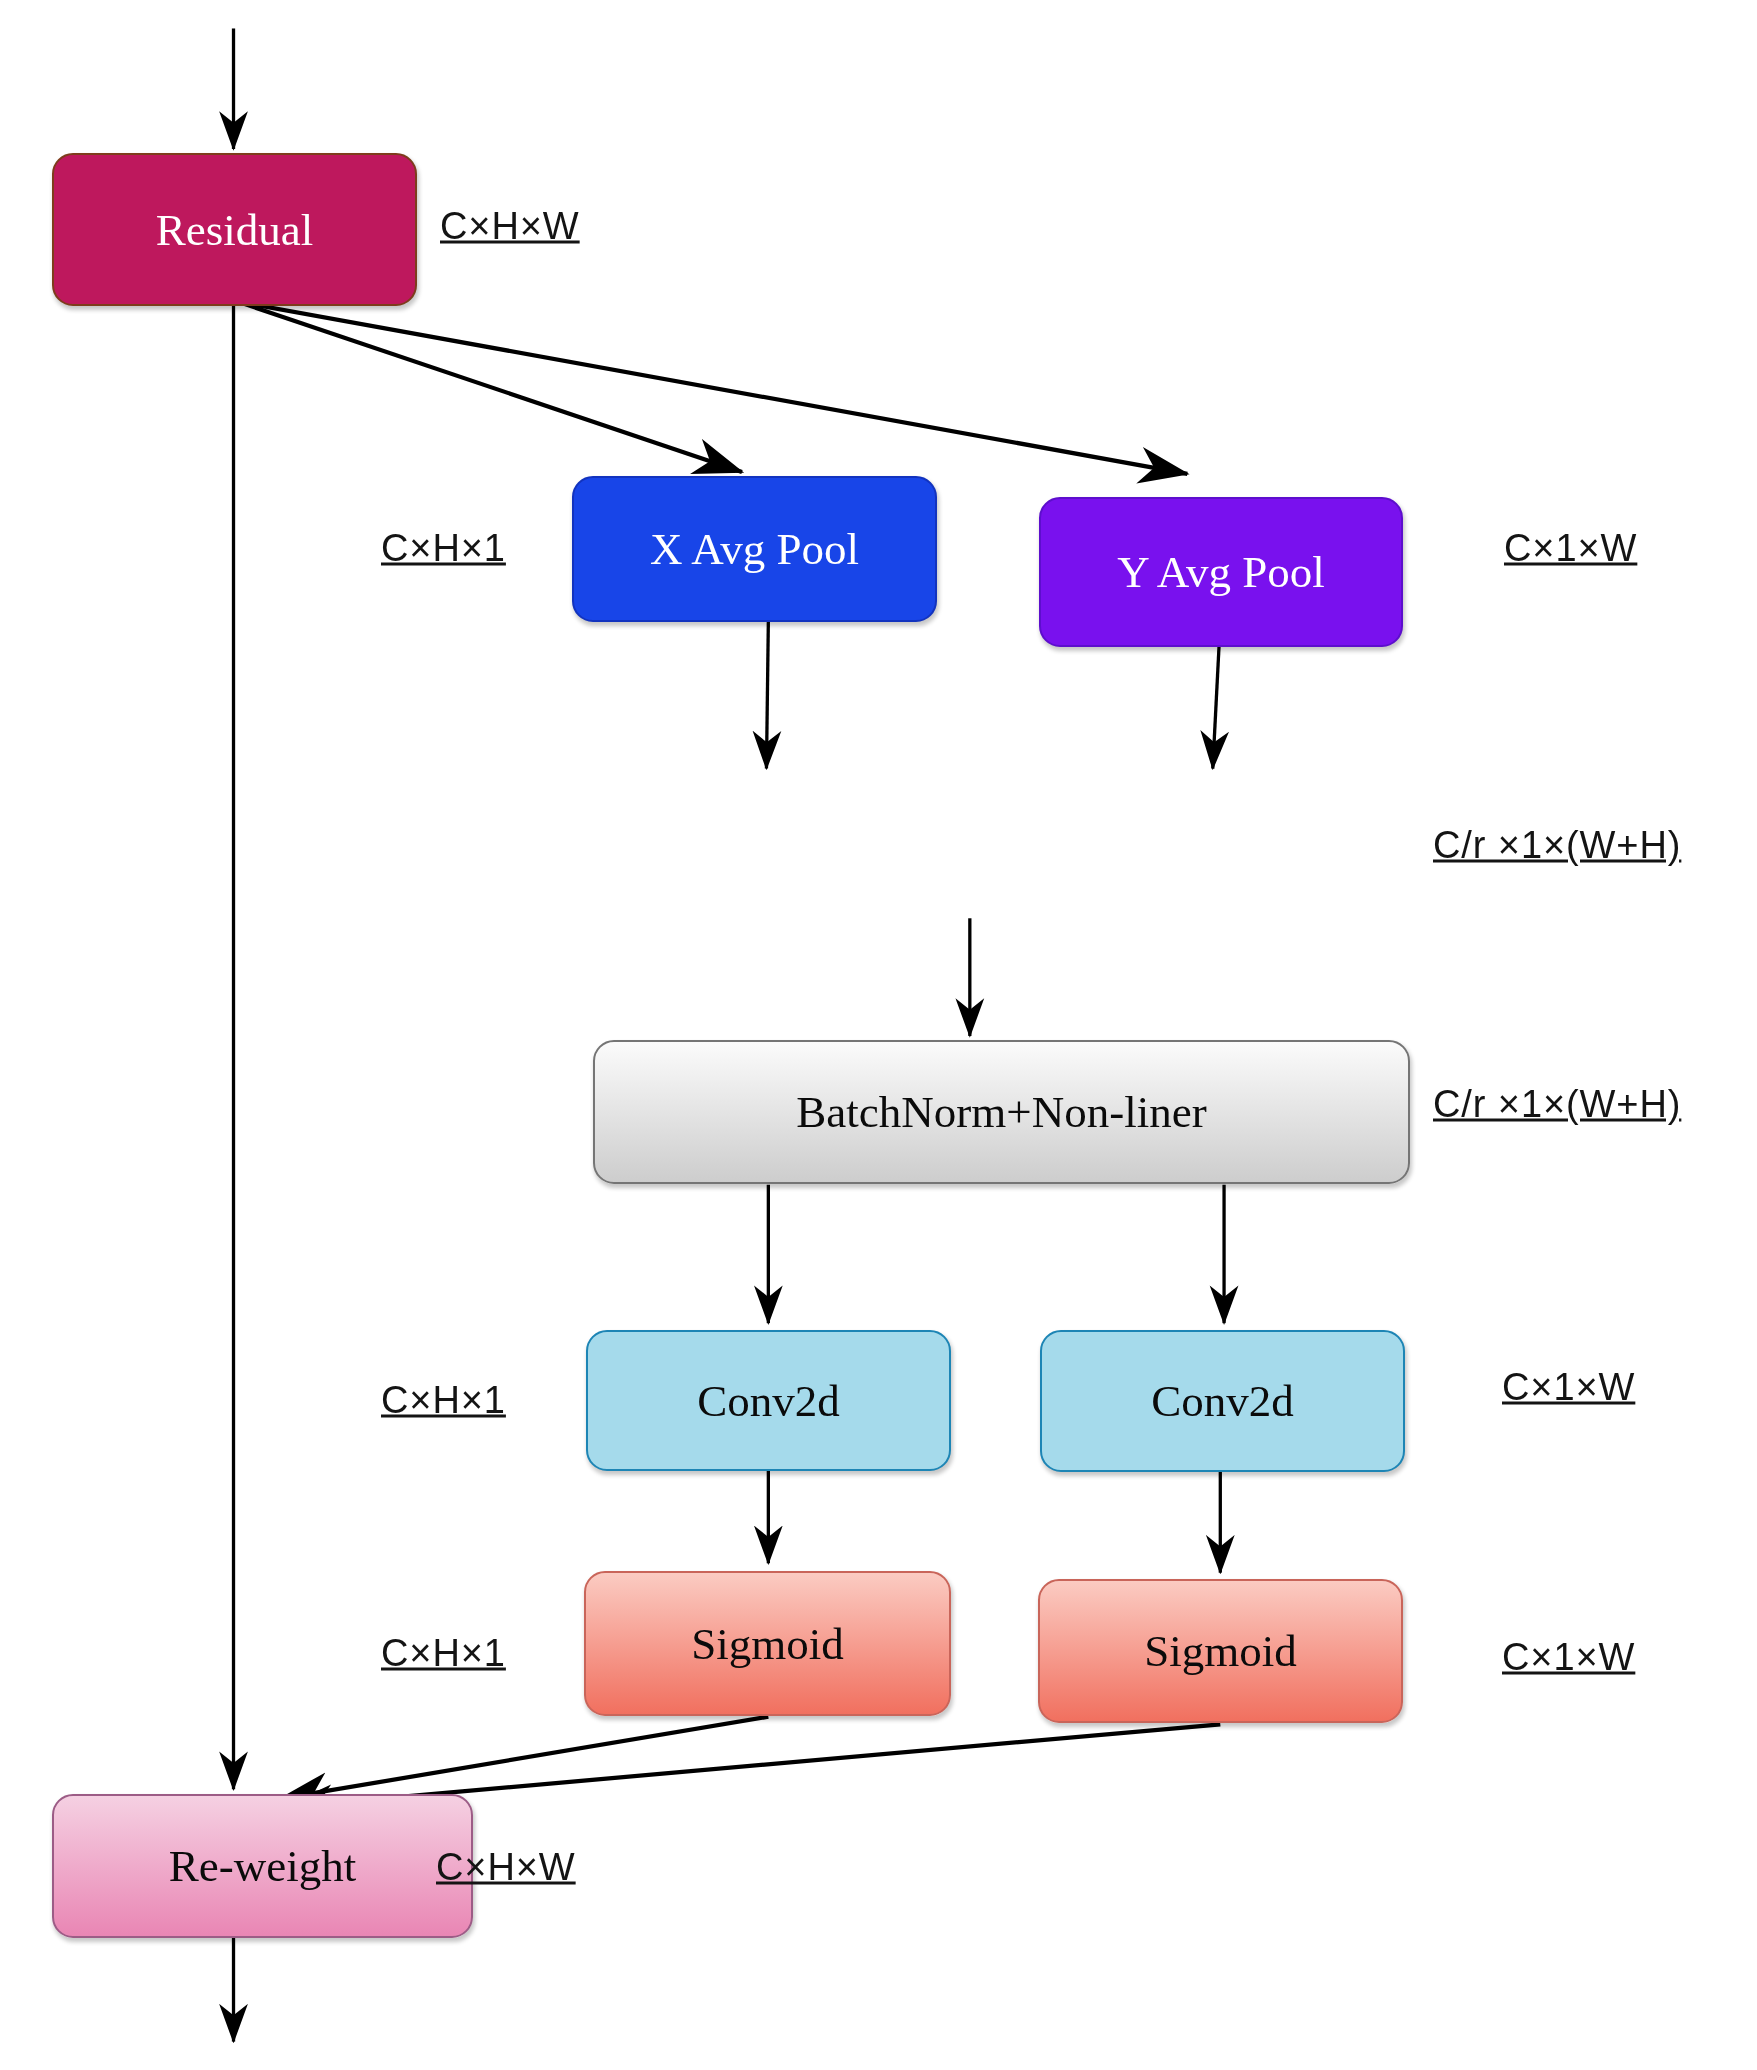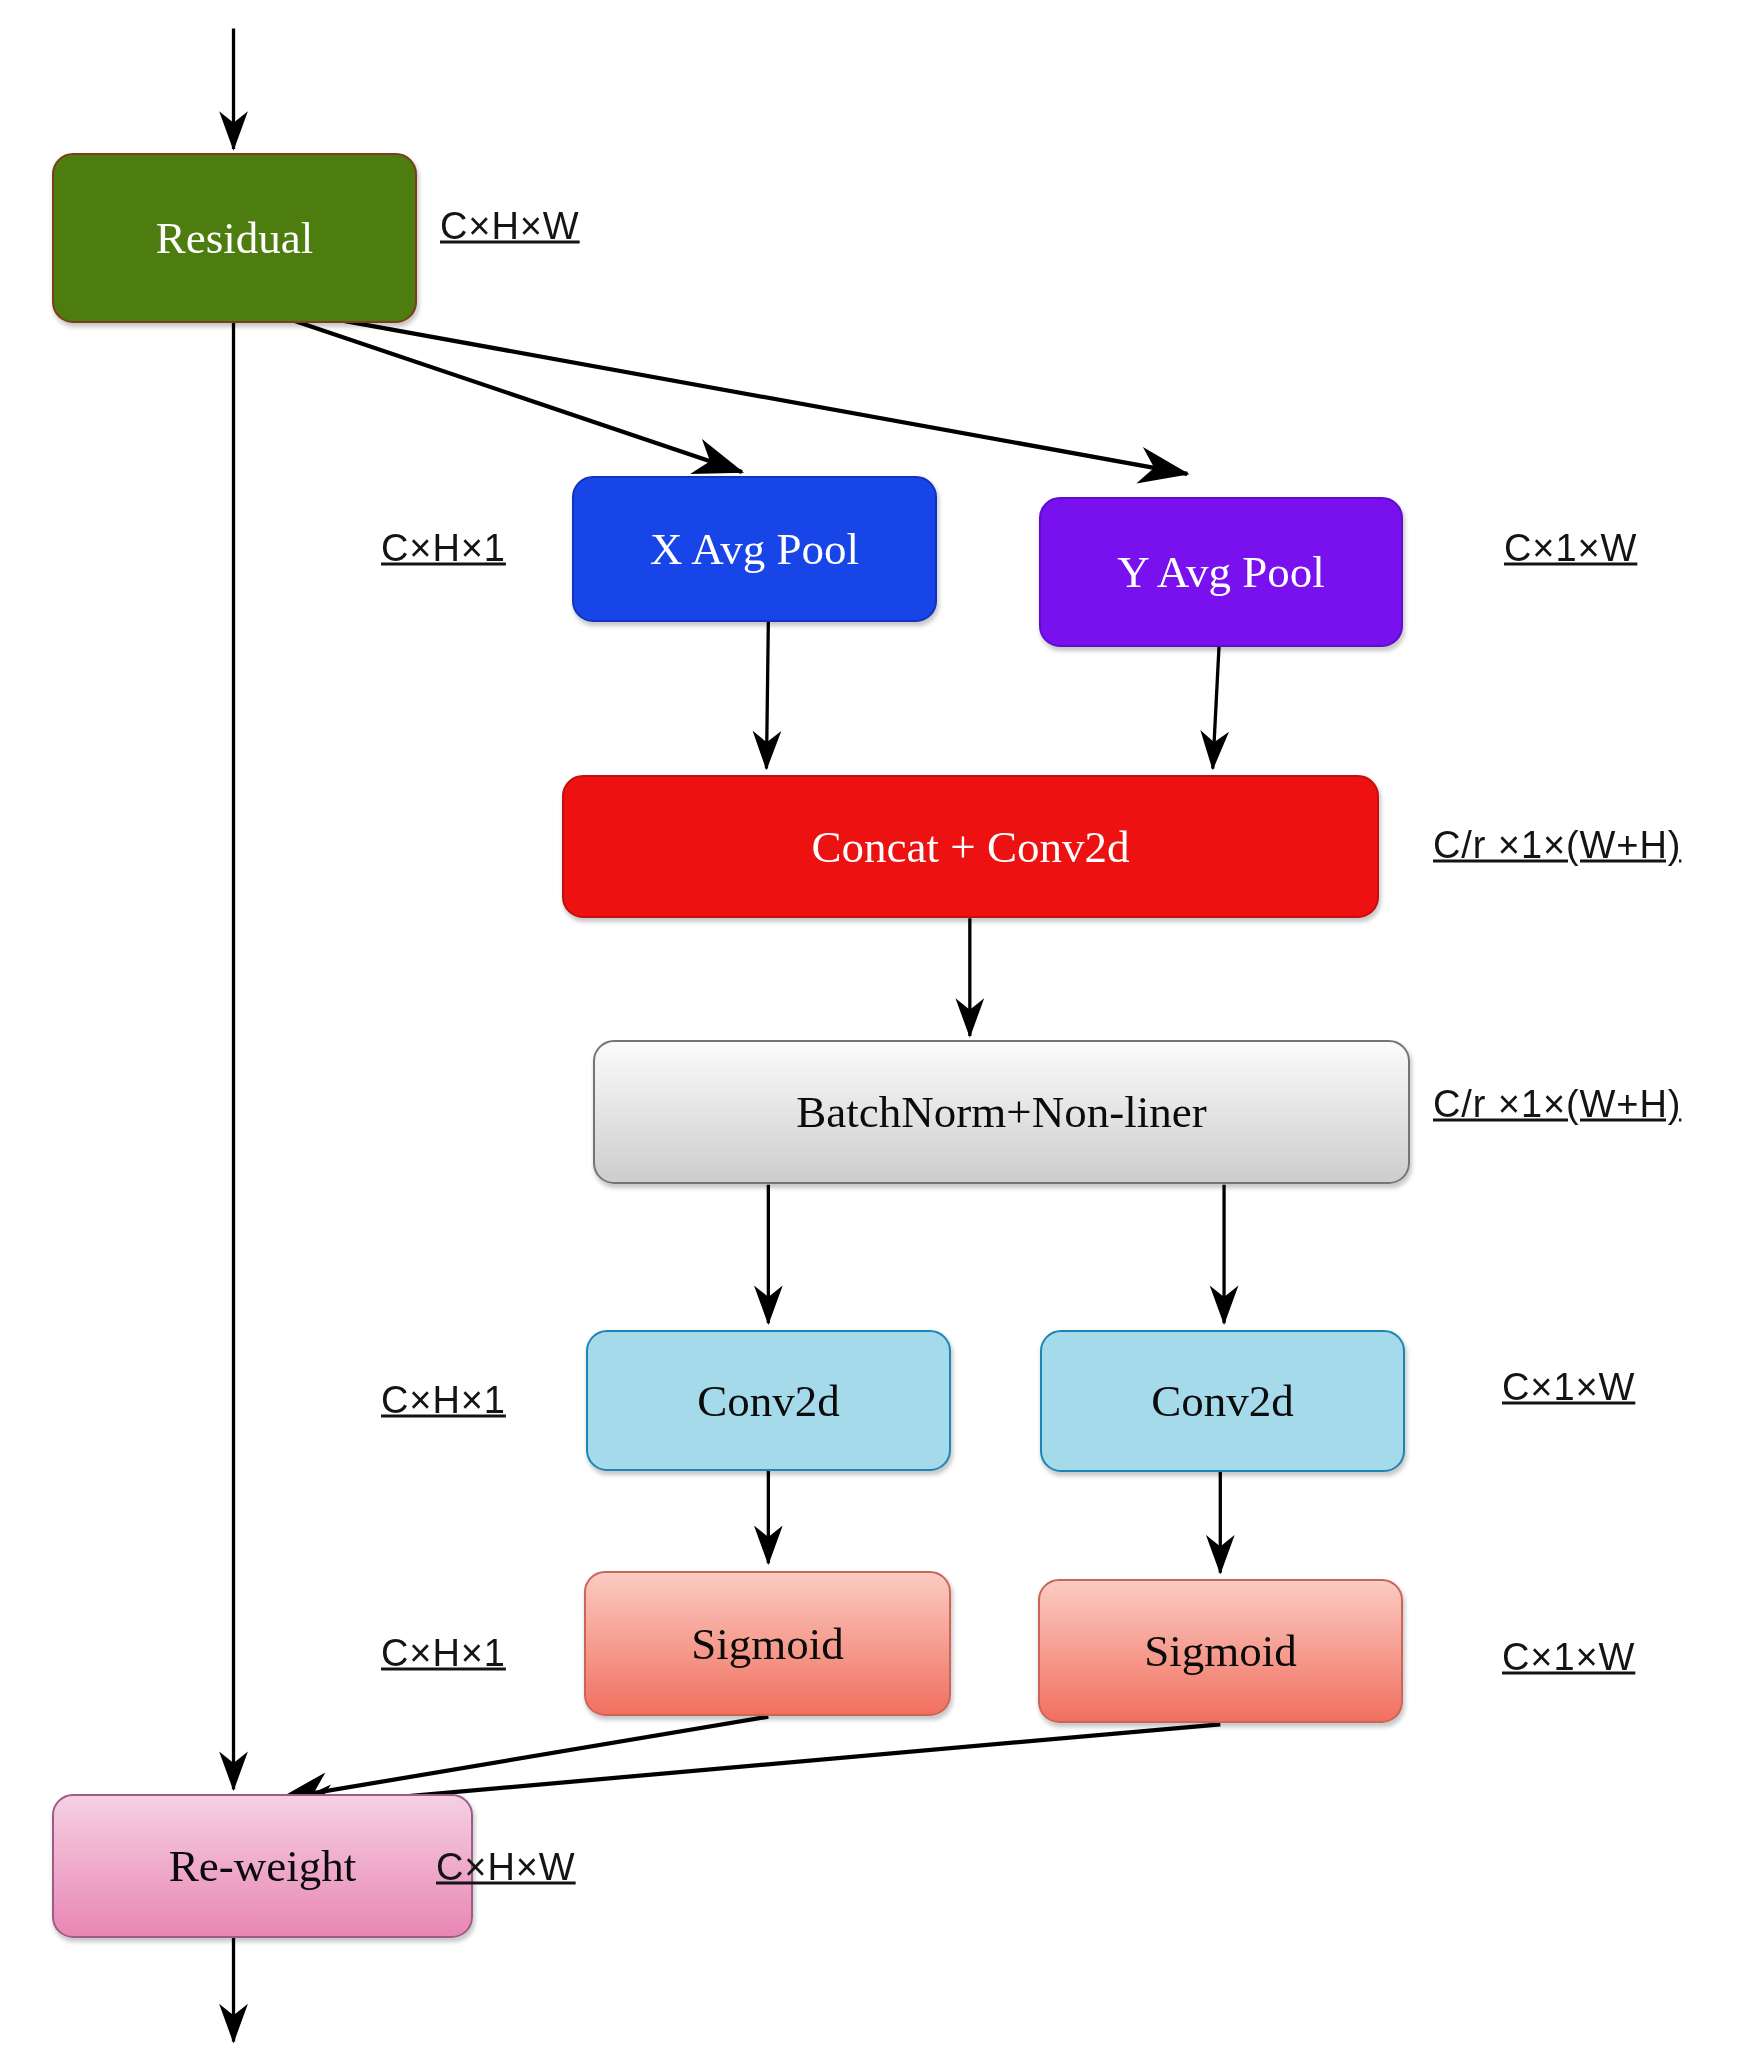--- a/index.html
+++ b/index.html
@@ -57,35 +57,32 @@
     <line x1="1030" y1="975" x2="1030" y2="1100" stroke-width="3.5" marker-end="url(#ah)"></line>
     <line x1="816" y1="1258" x2="816" y2="1405" stroke-width="3.5" marker-end="url(#ah)"></line>
     <line x1="1300" y1="1258" x2="1300" y2="1405" stroke-width="3.5" marker-end="url(#ah)"></line>
     <line x1="816" y1="1562" x2="816" y2="1660" stroke-width="3.5" marker-end="url(#ah)"></line>
     <line x1="1296" y1="1563" x2="1296" y2="1670" stroke-width="3.5" marker-end="url(#ah)"></line>
     <line x1="816" y1="1823" x2="298" y2="1910" stroke-width="4.5" marker-end="url(#ah)"></line>
     <line x1="1296" y1="1831" x2="302" y2="1919" stroke-width="4.5" marker-end="url(#ah)"></line>
     <line x1="248" y1="2058" x2="248" y2="2168" stroke-width="3.5" marker-end="url(#ah)"></line>
   </svg>
 
-  <div class="node light" style="left: 52px; top: 153px; width: 365px; height: 170px; background: #4d7c0f; border-color: rgb(126, 60, 28);">
+  <div class="node light" style="left: 52px; top: 153px; width: 365px; height: 153px; background: #be185d; border-color: rgb(126, 60, 28);">
     <span>Residual</span>
   </div>
 
   <div class="node light" style="left: 572px; top: 476px; width: 365px; height: 146px; background: rgb(24, 69, 232); border-color: rgb(18, 51, 191);">
     <span>X Avg Pool</span>
   </div>
 
   <div class="node light" style="left: 1039px; top: 477px; width: 364px; height: 150px; background: rgb(121, 17, 238); border-color: rgb(93, 14, 205); margin-top: 20px;">
     <span>Y Avg Pool</span>
   </div>
 
-  <div class="node light" style="left: 562px; top: 775px; width: 817px; height: 143px; background: rgb(238, 17, 17); border-color: rgb(199, 13, 13);">
-    <span>Concat + Conv2d</span>
-  </div>
 
   <div class="node" style="left: 593px; top: 1040px; width: 817px; height: 144px; background: linear-gradient(rgb(251, 251, 251), rgb(205, 205, 205)); border-color: rgb(117, 117, 117);">
     <span>BatchNorm+Non-liner</span>
   </div>
 
   <div class="node" style="left: 586px; top: 1330px; width: 365px; height: 141px; background: rgb(165, 218, 235); border-color: rgb(29, 133, 181);">
     <span>Conv2d</span>
   </div>
 
   <div class="node" style="left: 1040px; top: 1330px; width: 365px; height: 142px; background: rgb(165, 218, 235); border-color: rgb(29, 133, 181);">

